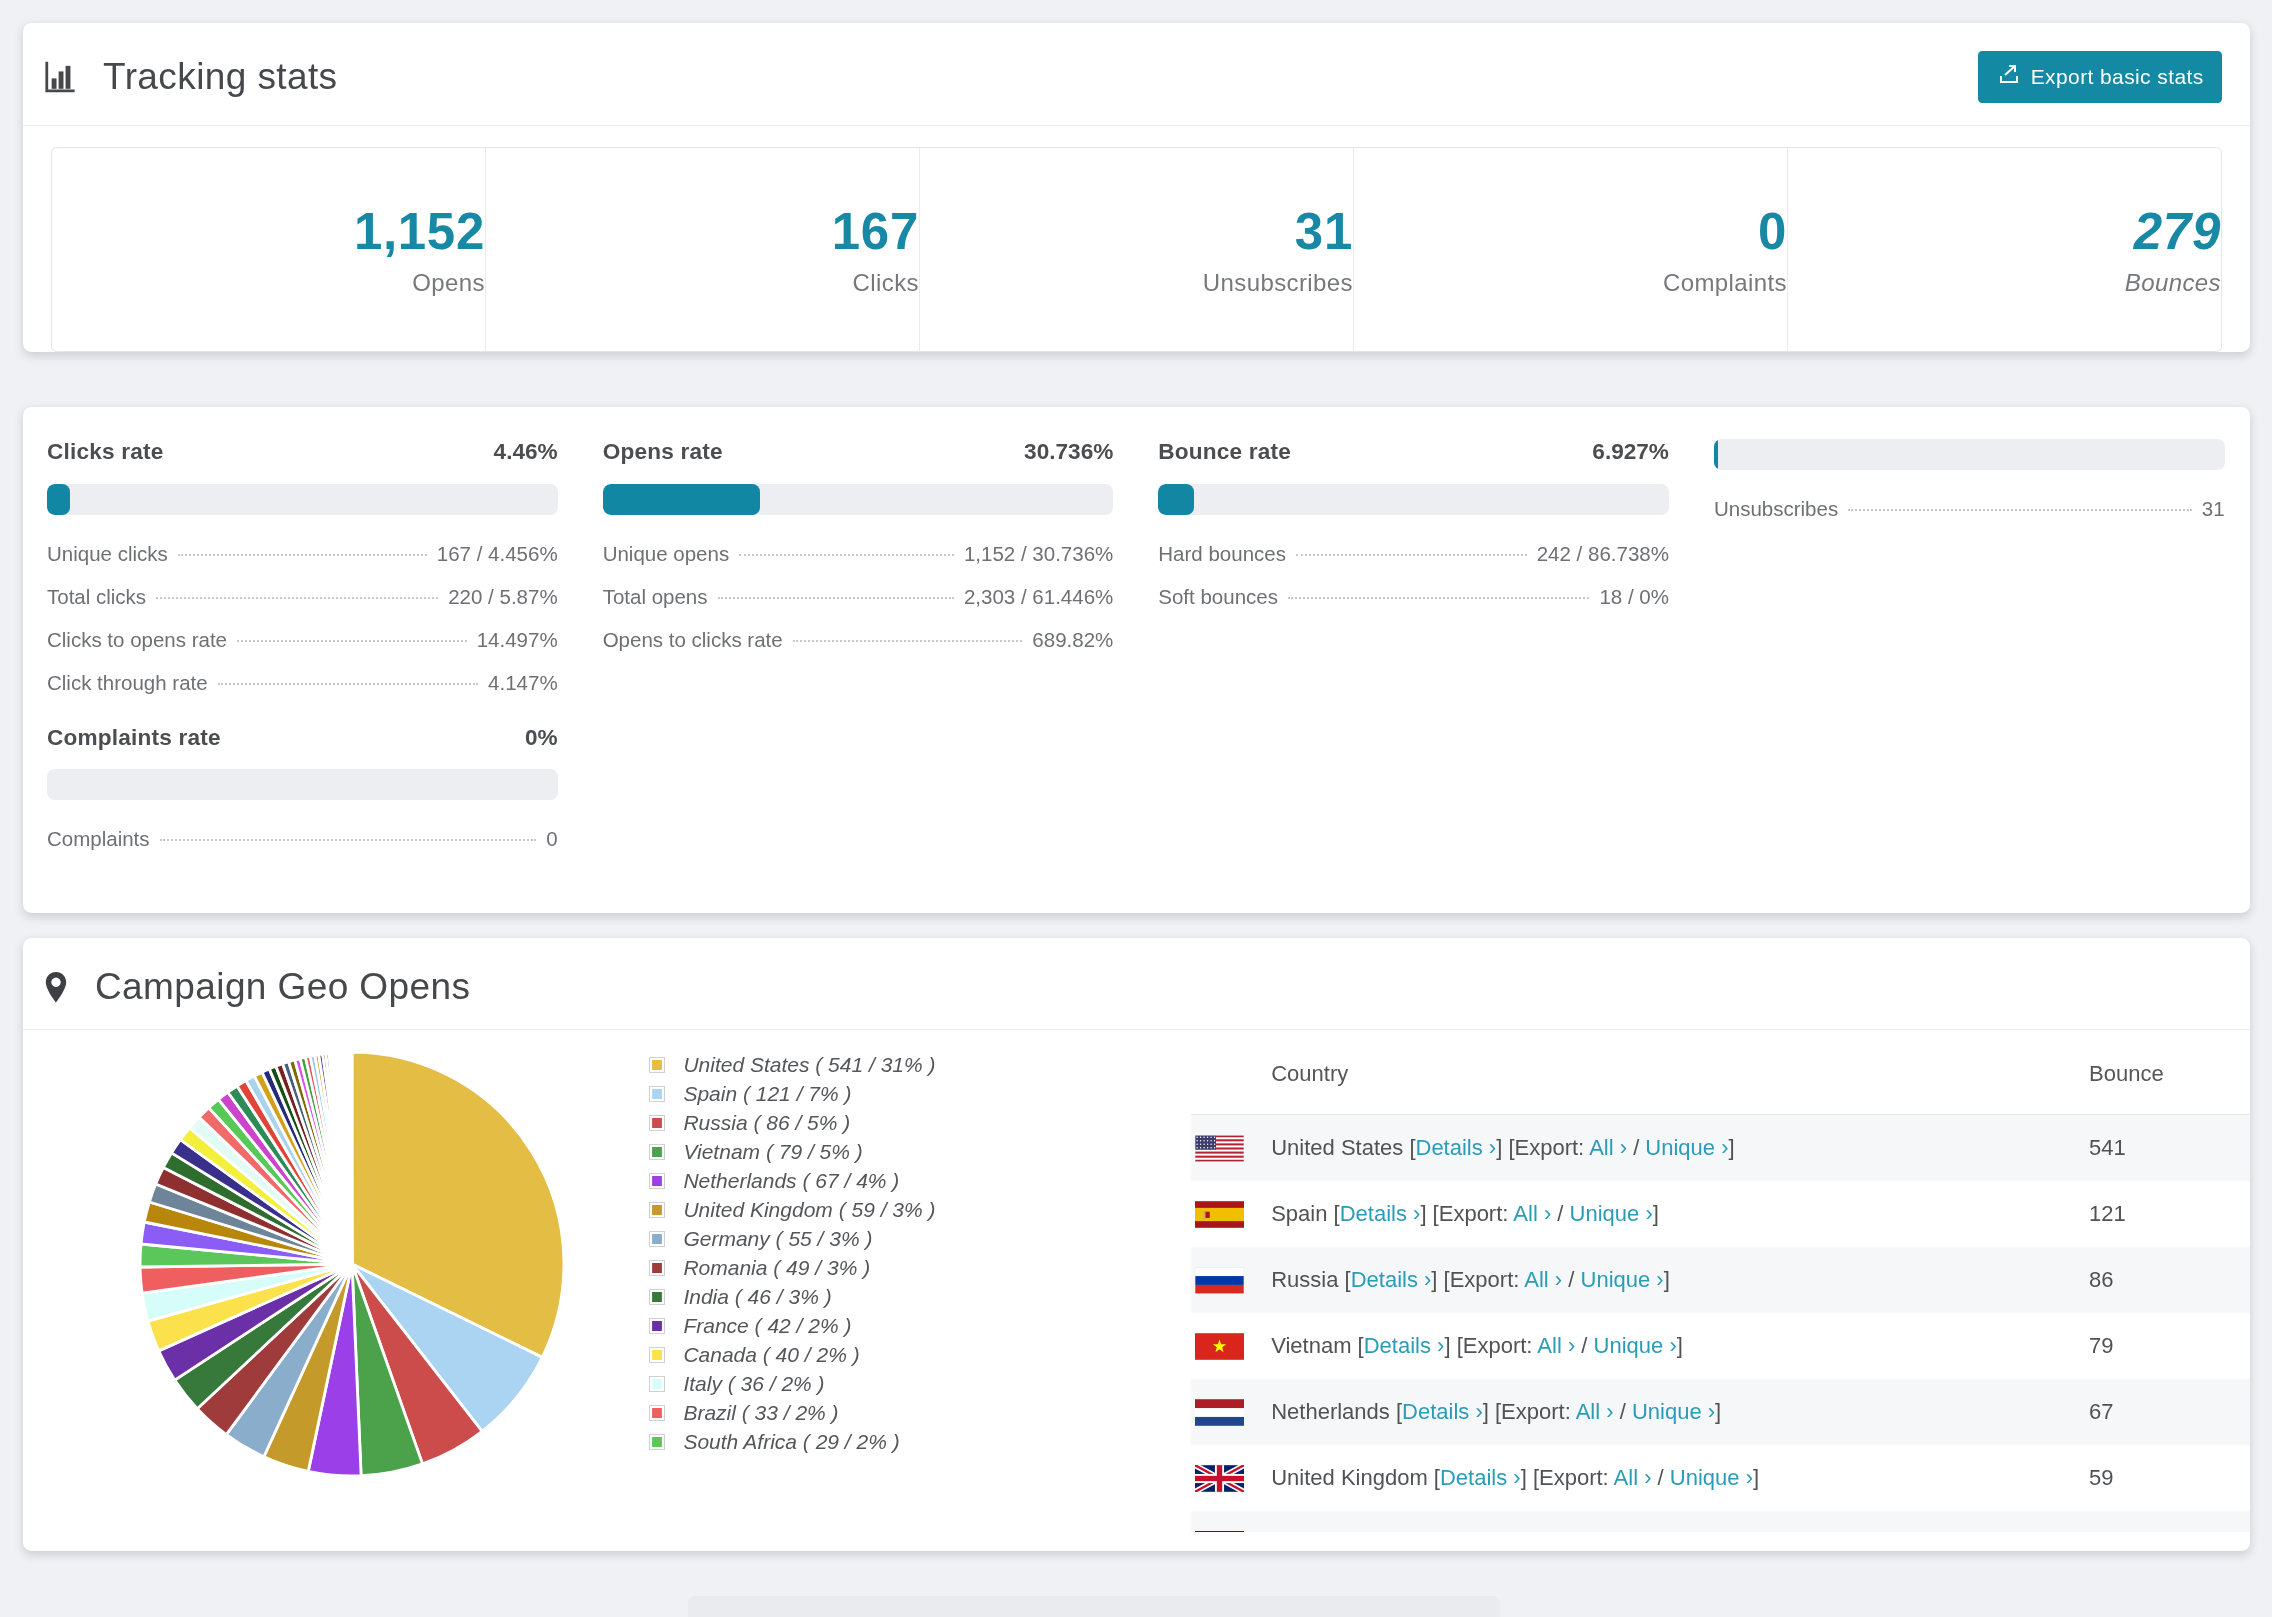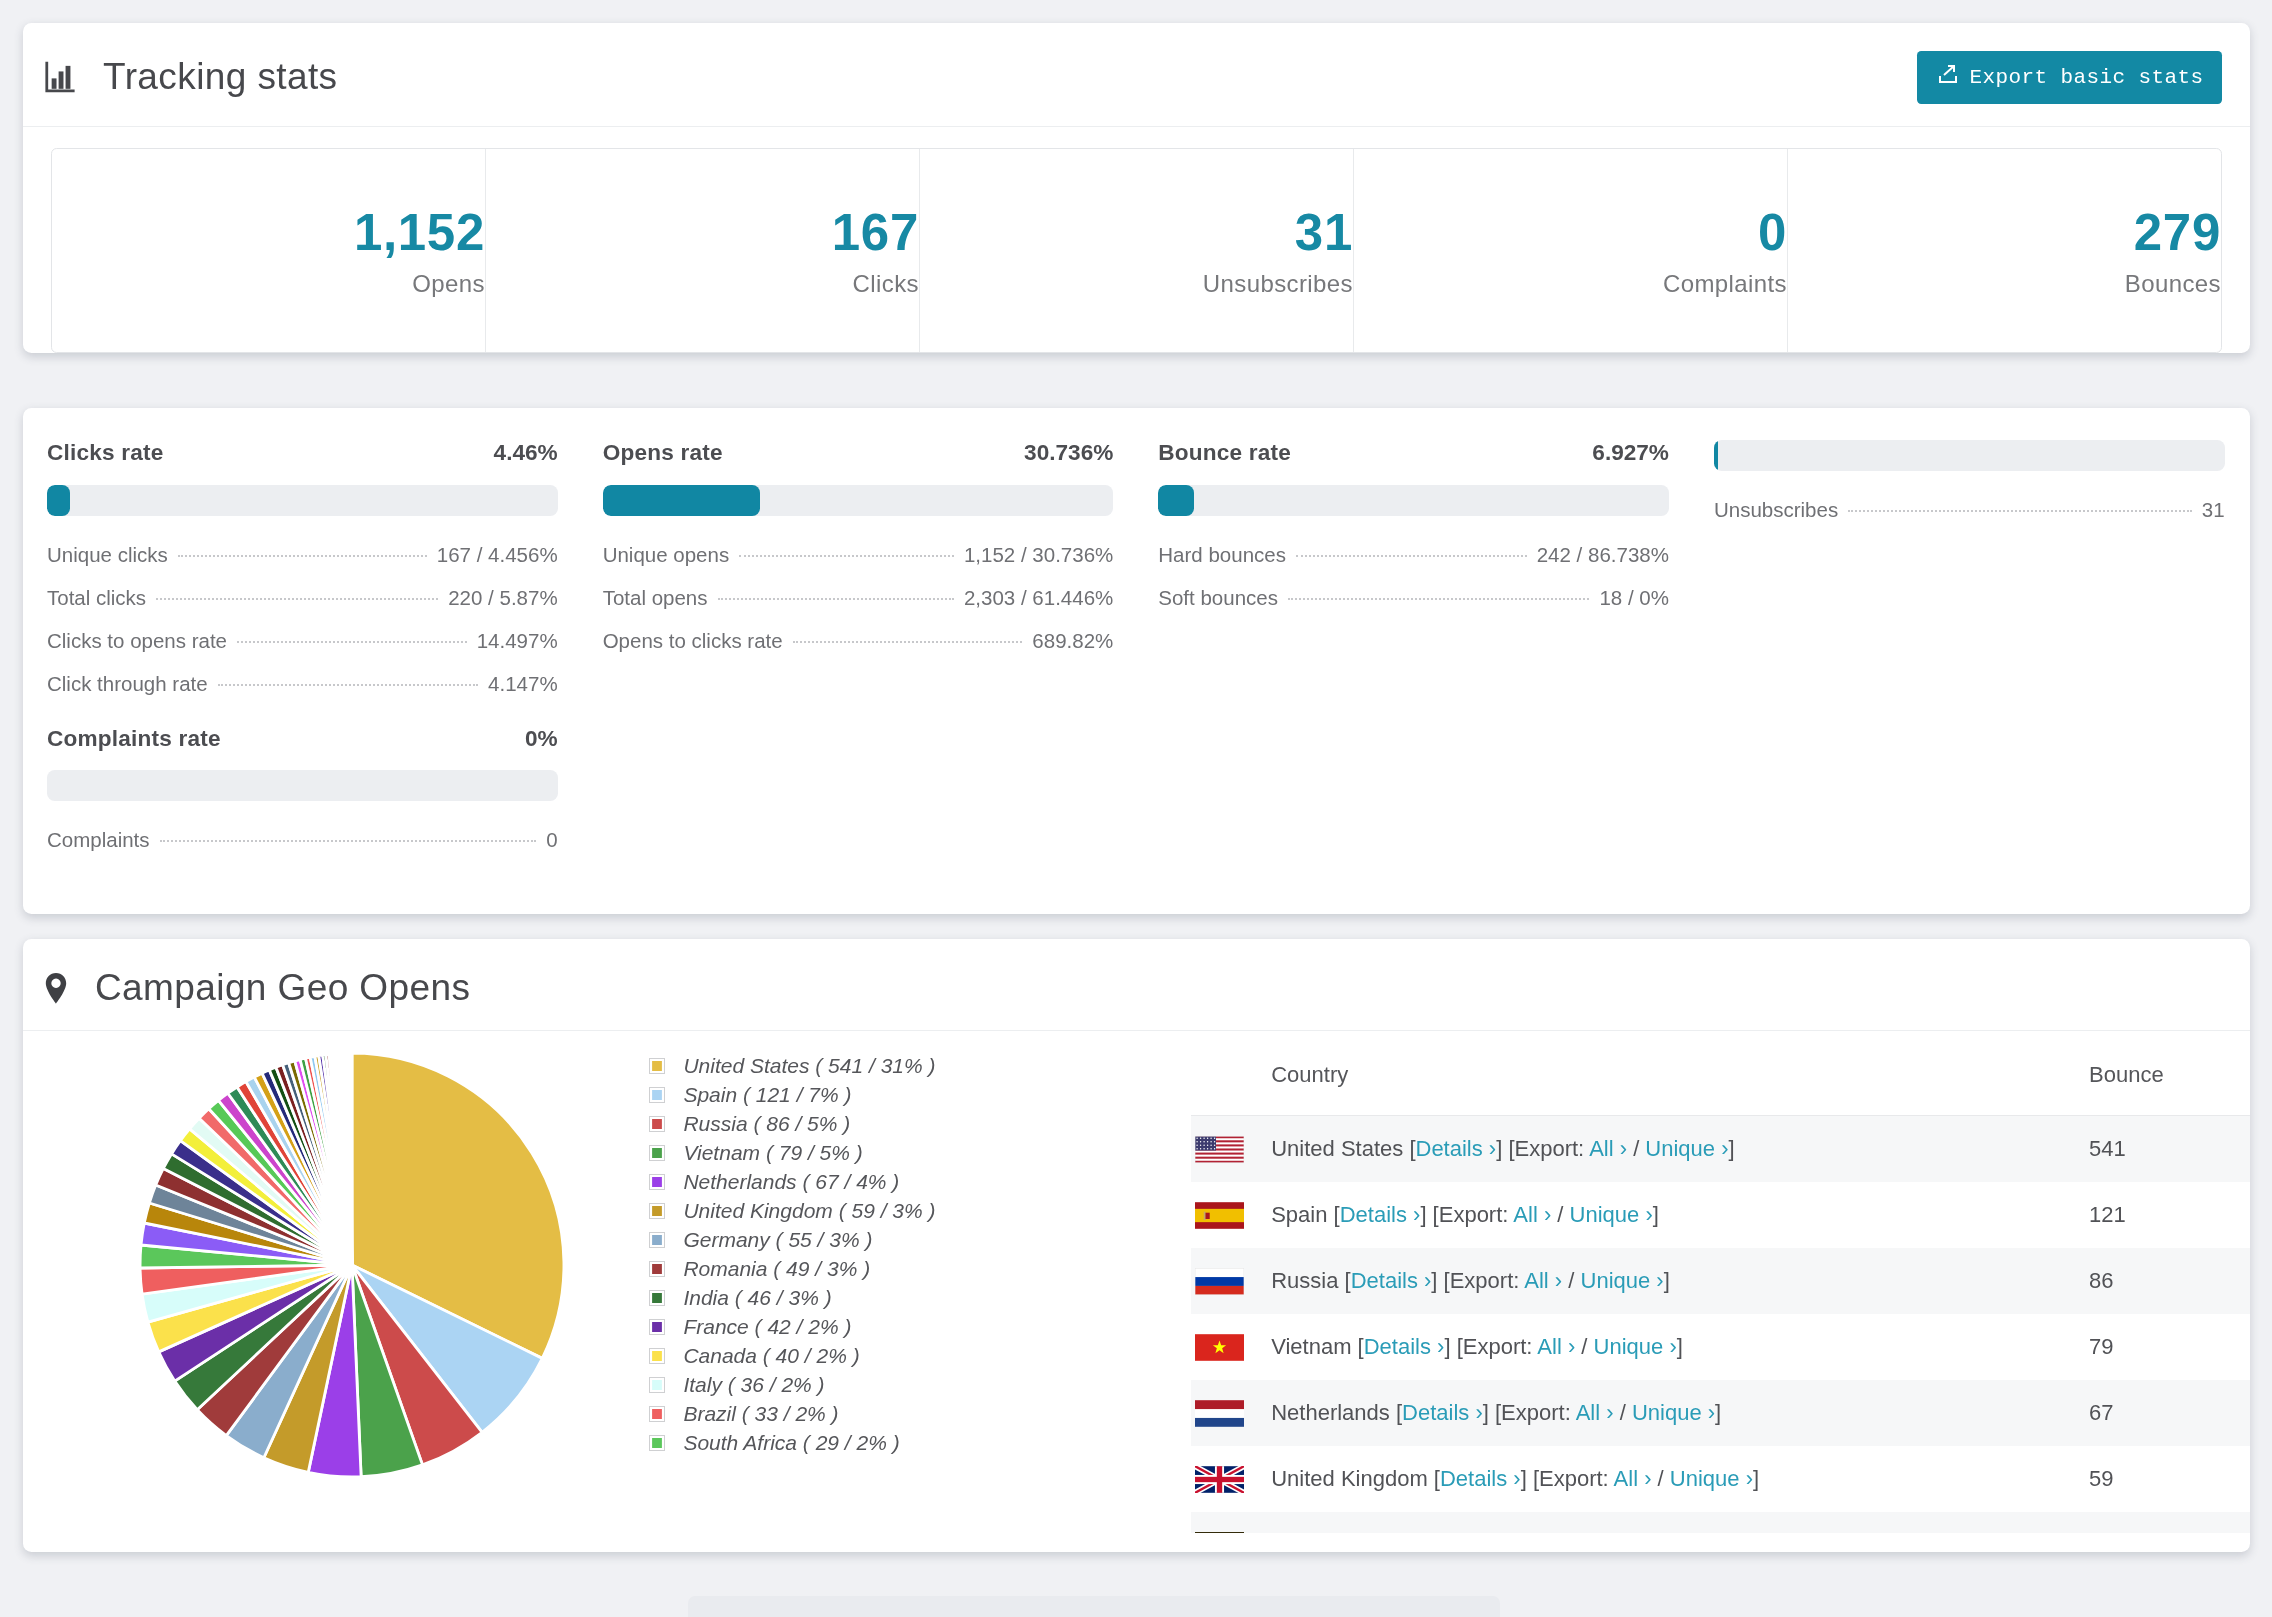--- a/index.html
+++ b/index.html
@@ -19,30 +19,30 @@
   
   .card-header{
     display:flex;justify-content:space-between;align-items:center;
     padding:28px 28px 22.6px 21px;border-bottom:1.4px solid #eceef0;
   }
   .card-title{display:flex;align-items:center;gap:27px;font-size:37px;color:#47484c;letter-spacing:0.4px;}
   .card-title svg{display:block;}
   
   .export-btn{
     display:flex;align-items:center;gap:10px;border:none;cursor:pointer;
-    background:#1389a4;color:#fff;font-family:Liberation Mono, monospace;
+    background:#1389a4;color:#fff;font-family:Liberation Sans, sans-serif;
     font-size:21px;letter-spacing:0.4px;padding:11.3px 18.4px;border-radius:4.2px;
   }
   
   .stats-row{
     display:flex;margin:21px 28px 55px 28px;height:203px;
     border:1.4px solid #e3e5e8;border-radius:5.6px;background:#fff;
   }
   .stat-cell{flex:1;display:flex;flex-direction:column;align-items:flex-end;justify-content:center;gap:8.5px;border-right:1.4px solid #e8eaec;}
-  .stat-cell:last-child{border-right:none;}
+  .stat-cell:last-child{border-right:none;font-style:italic;}
   .stat-value{font-size:51px;font-weight:bold;color:#1789a4;letter-spacing:0.7px;}
   .stat-label{font-size:24px;color:#77787b;letter-spacing:0.4px;}
   
   .card-rates{padding:32px 25.4px 62px 24px;}
   .rates-grid{display:grid;grid-template-columns:repeat(4,1fr);column-gap:45px;row-gap:30px;}
   .rate-head{display:flex;justify-content:space-between;align-items:baseline;margin-bottom:18.4px;}
   .rate-title{font-size:22.6px;font-weight:bold;color:#4c4d51;letter-spacing:0.2px;}
   .rate-value{font-size:22.6px;font-weight:bold;color:#4c4d51;}
   .rate-bar{height:31px;background:#eceef1;border-radius:7.8px;overflow:hidden;margin-bottom:27px;}
   .rate-fill{height:100%;background:#1187a3;border-radius:7.8px;}

